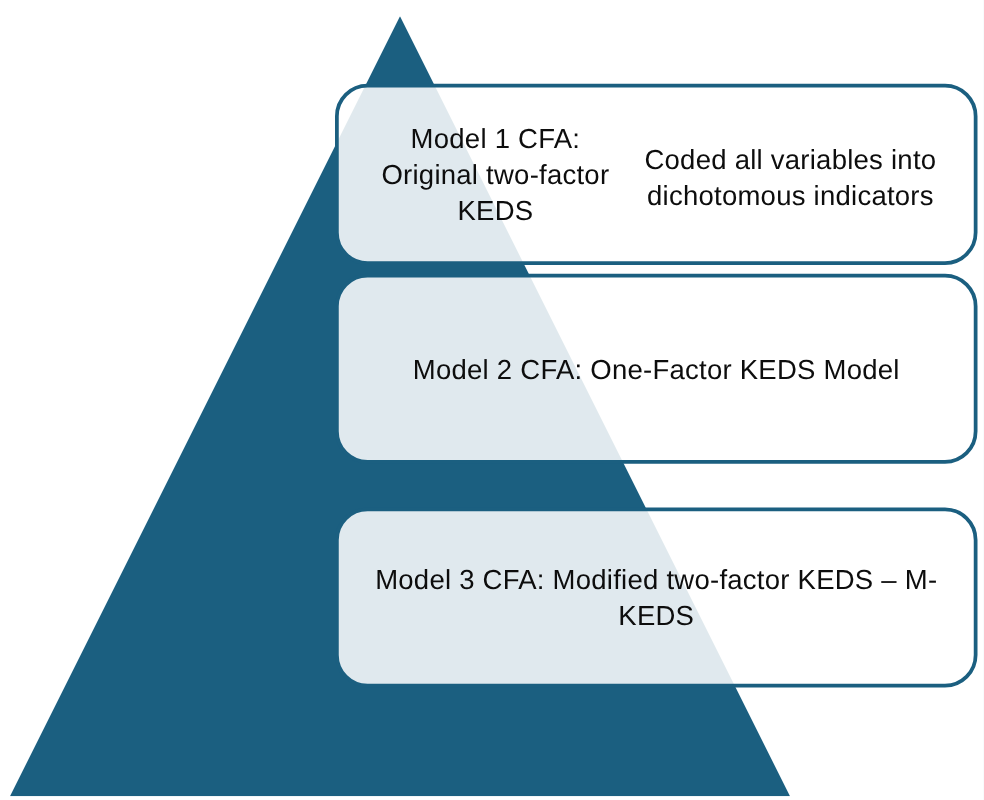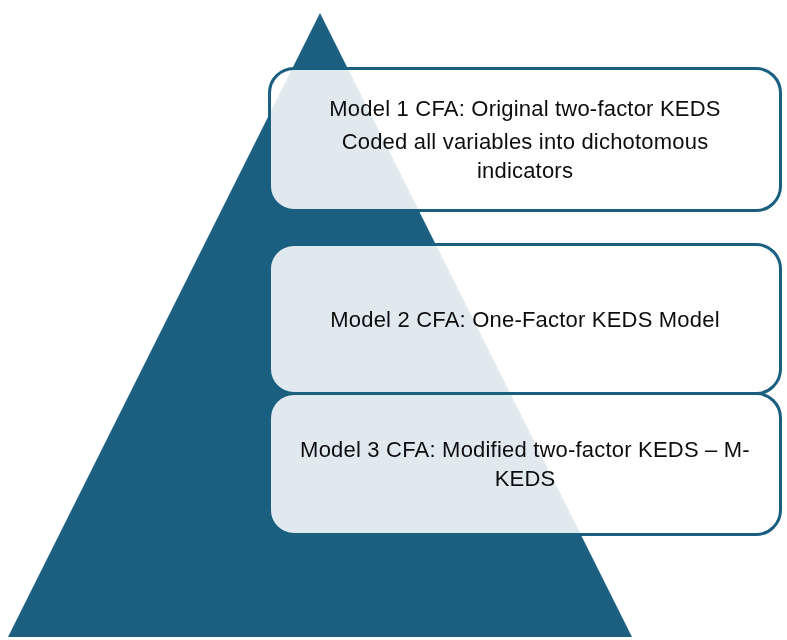--- a/index.html
+++ b/index.html
@@ -26,29 +26,29 @@
   }
   .level-box {
     position: absolute;
     left: 268px;
     width: 514px;
     box-sizing: border-box;
     border: 3.5px solid #1B5F80;
     border-radius: 26px;
     background: rgba(255, 255, 255, 0.865);
     display: flex;
-    flex-direction: column;
+    flex-direction: row;
     justify-content: center;
     align-items: center;
     text-align: center;
     padding: 4px 18px;
   }
   #level-1 { top: 67px;  height: 145px; }
-  #level-2 { top: 243px; height: 152px; }
-  #level-3 { top: 392px; height: 144px; gap: 20px; }
+  #level-2 { top: 219px; height: 152px; }
+  #level-3 { top: 406px; height: 144px; gap: 20px; }
   .level-box p {
     margin: 0;
     max-width: 455px;
     font-size: 22px;
     line-height: 29px;
     letter-spacing: 0.2px;
     color: #0d0d0d;
     white-space: pre-wrap;
   }
   .level-box .body {

